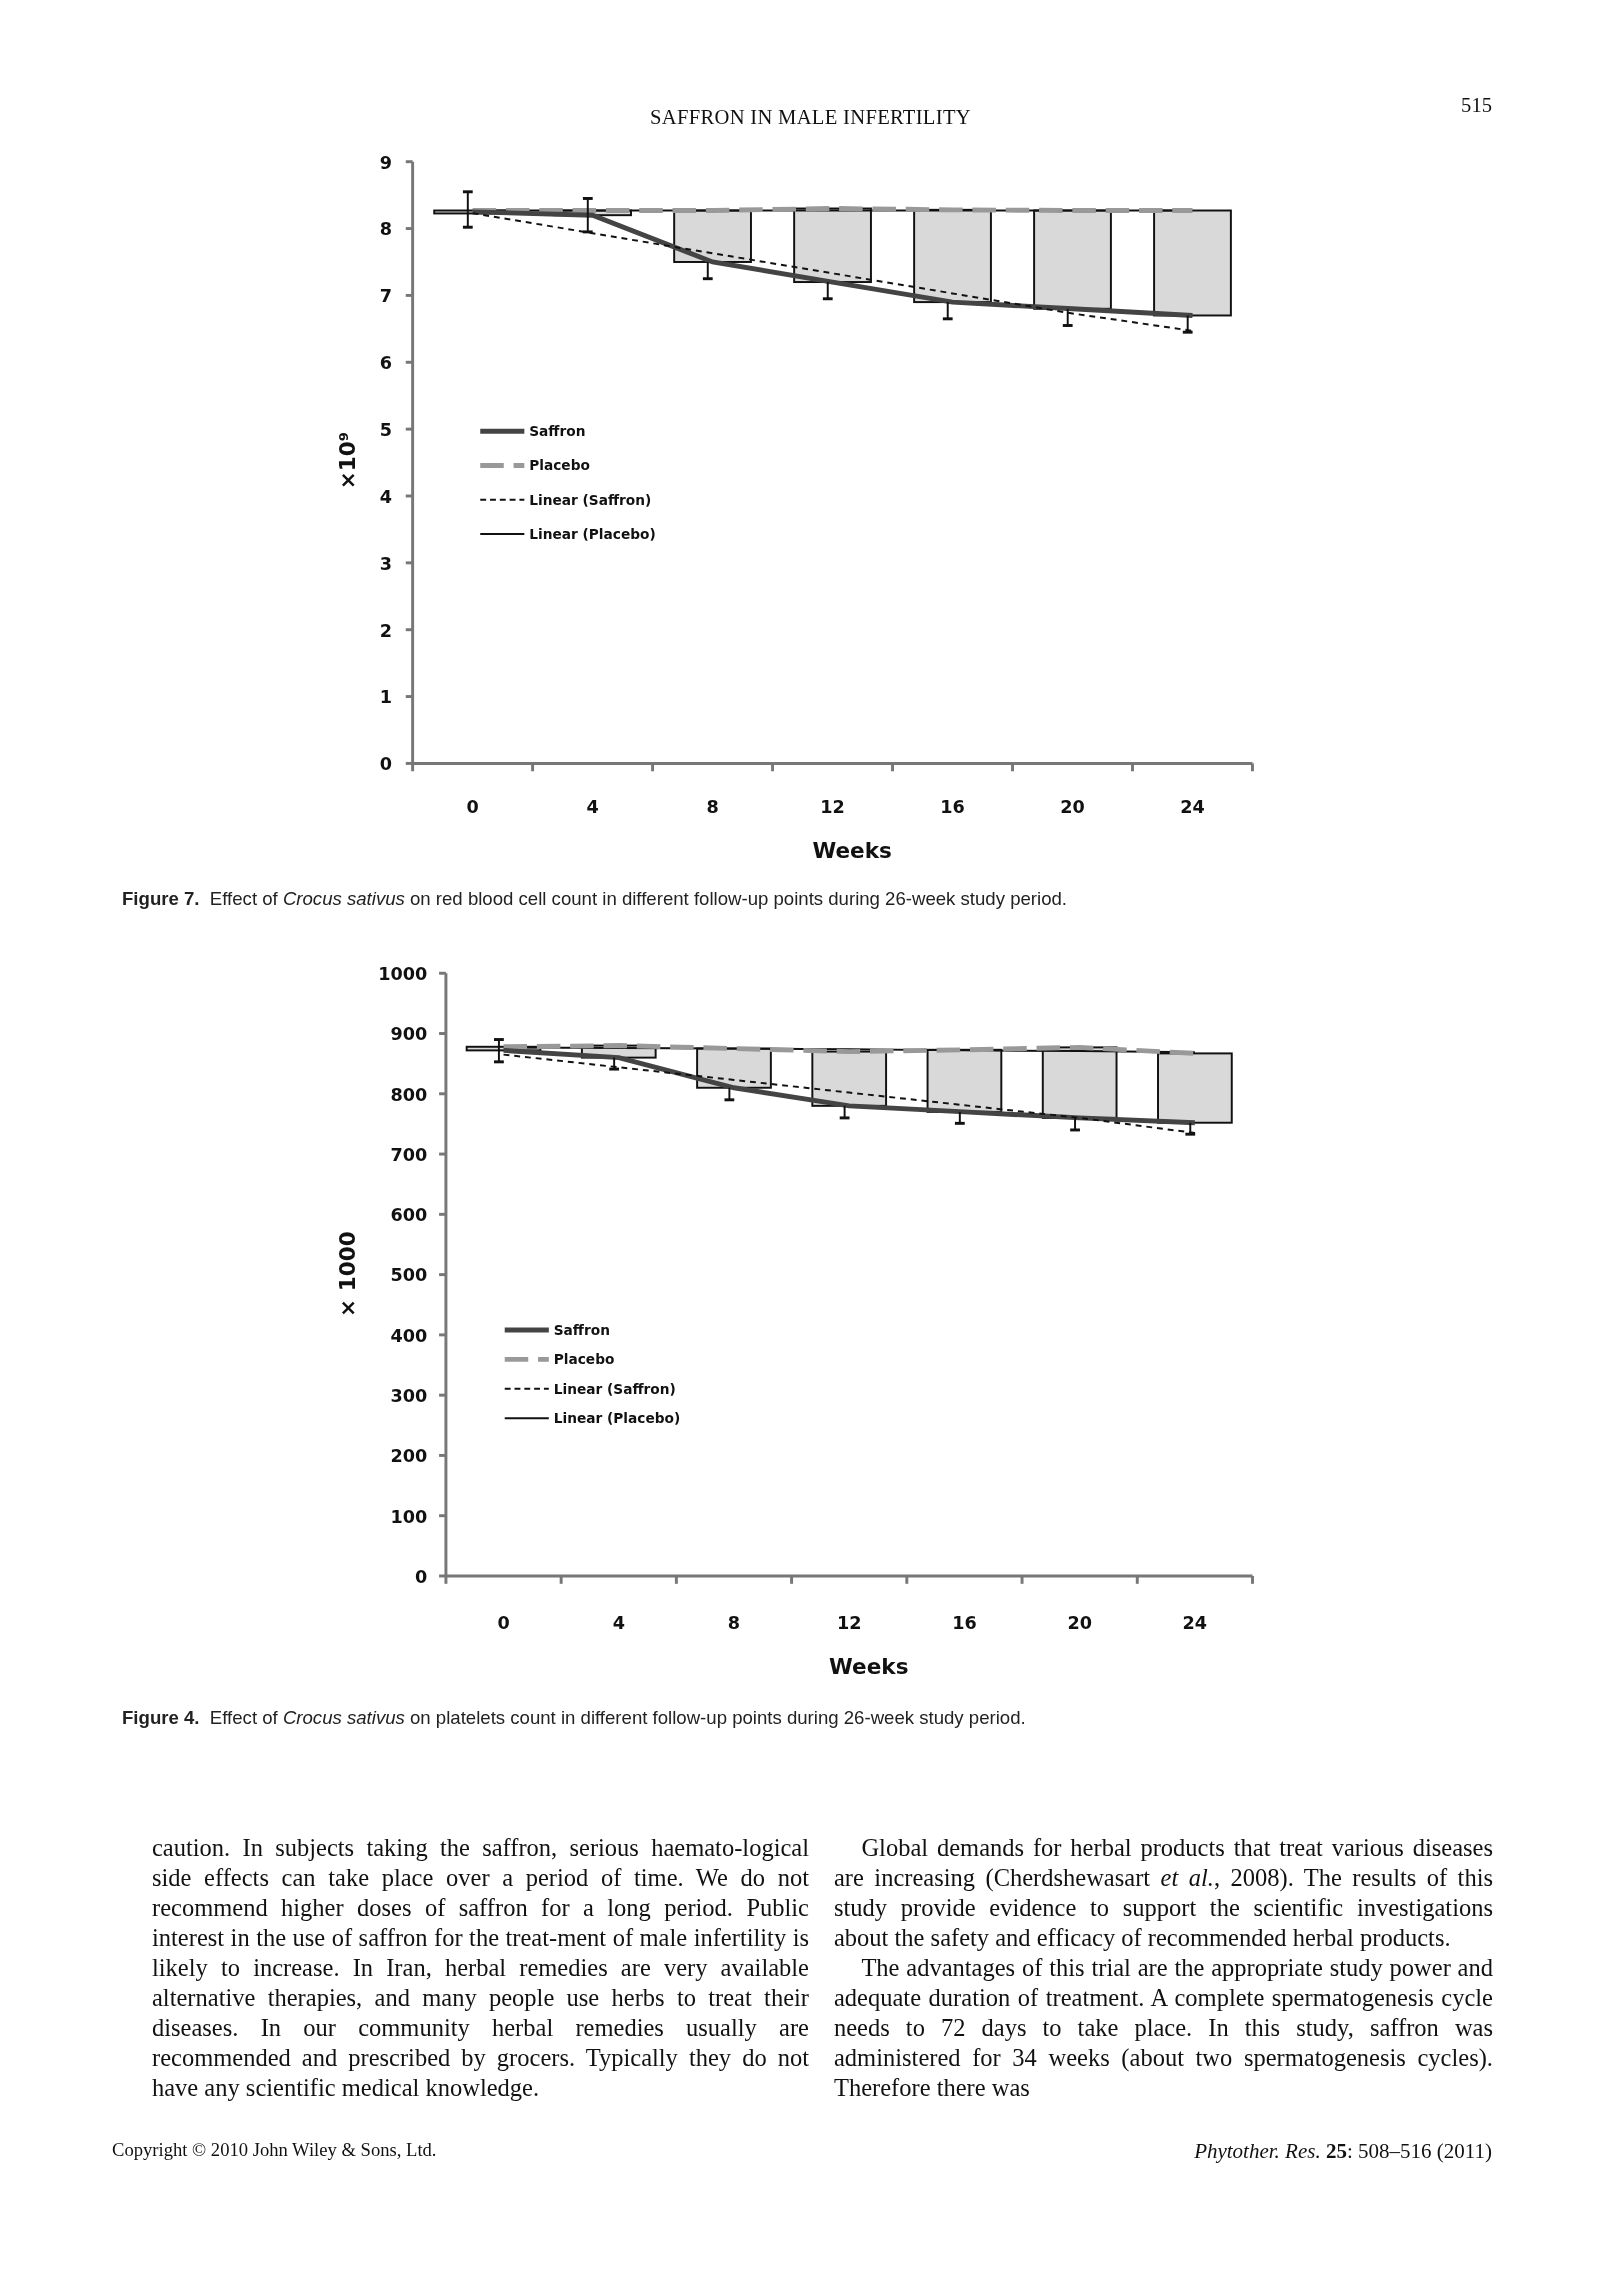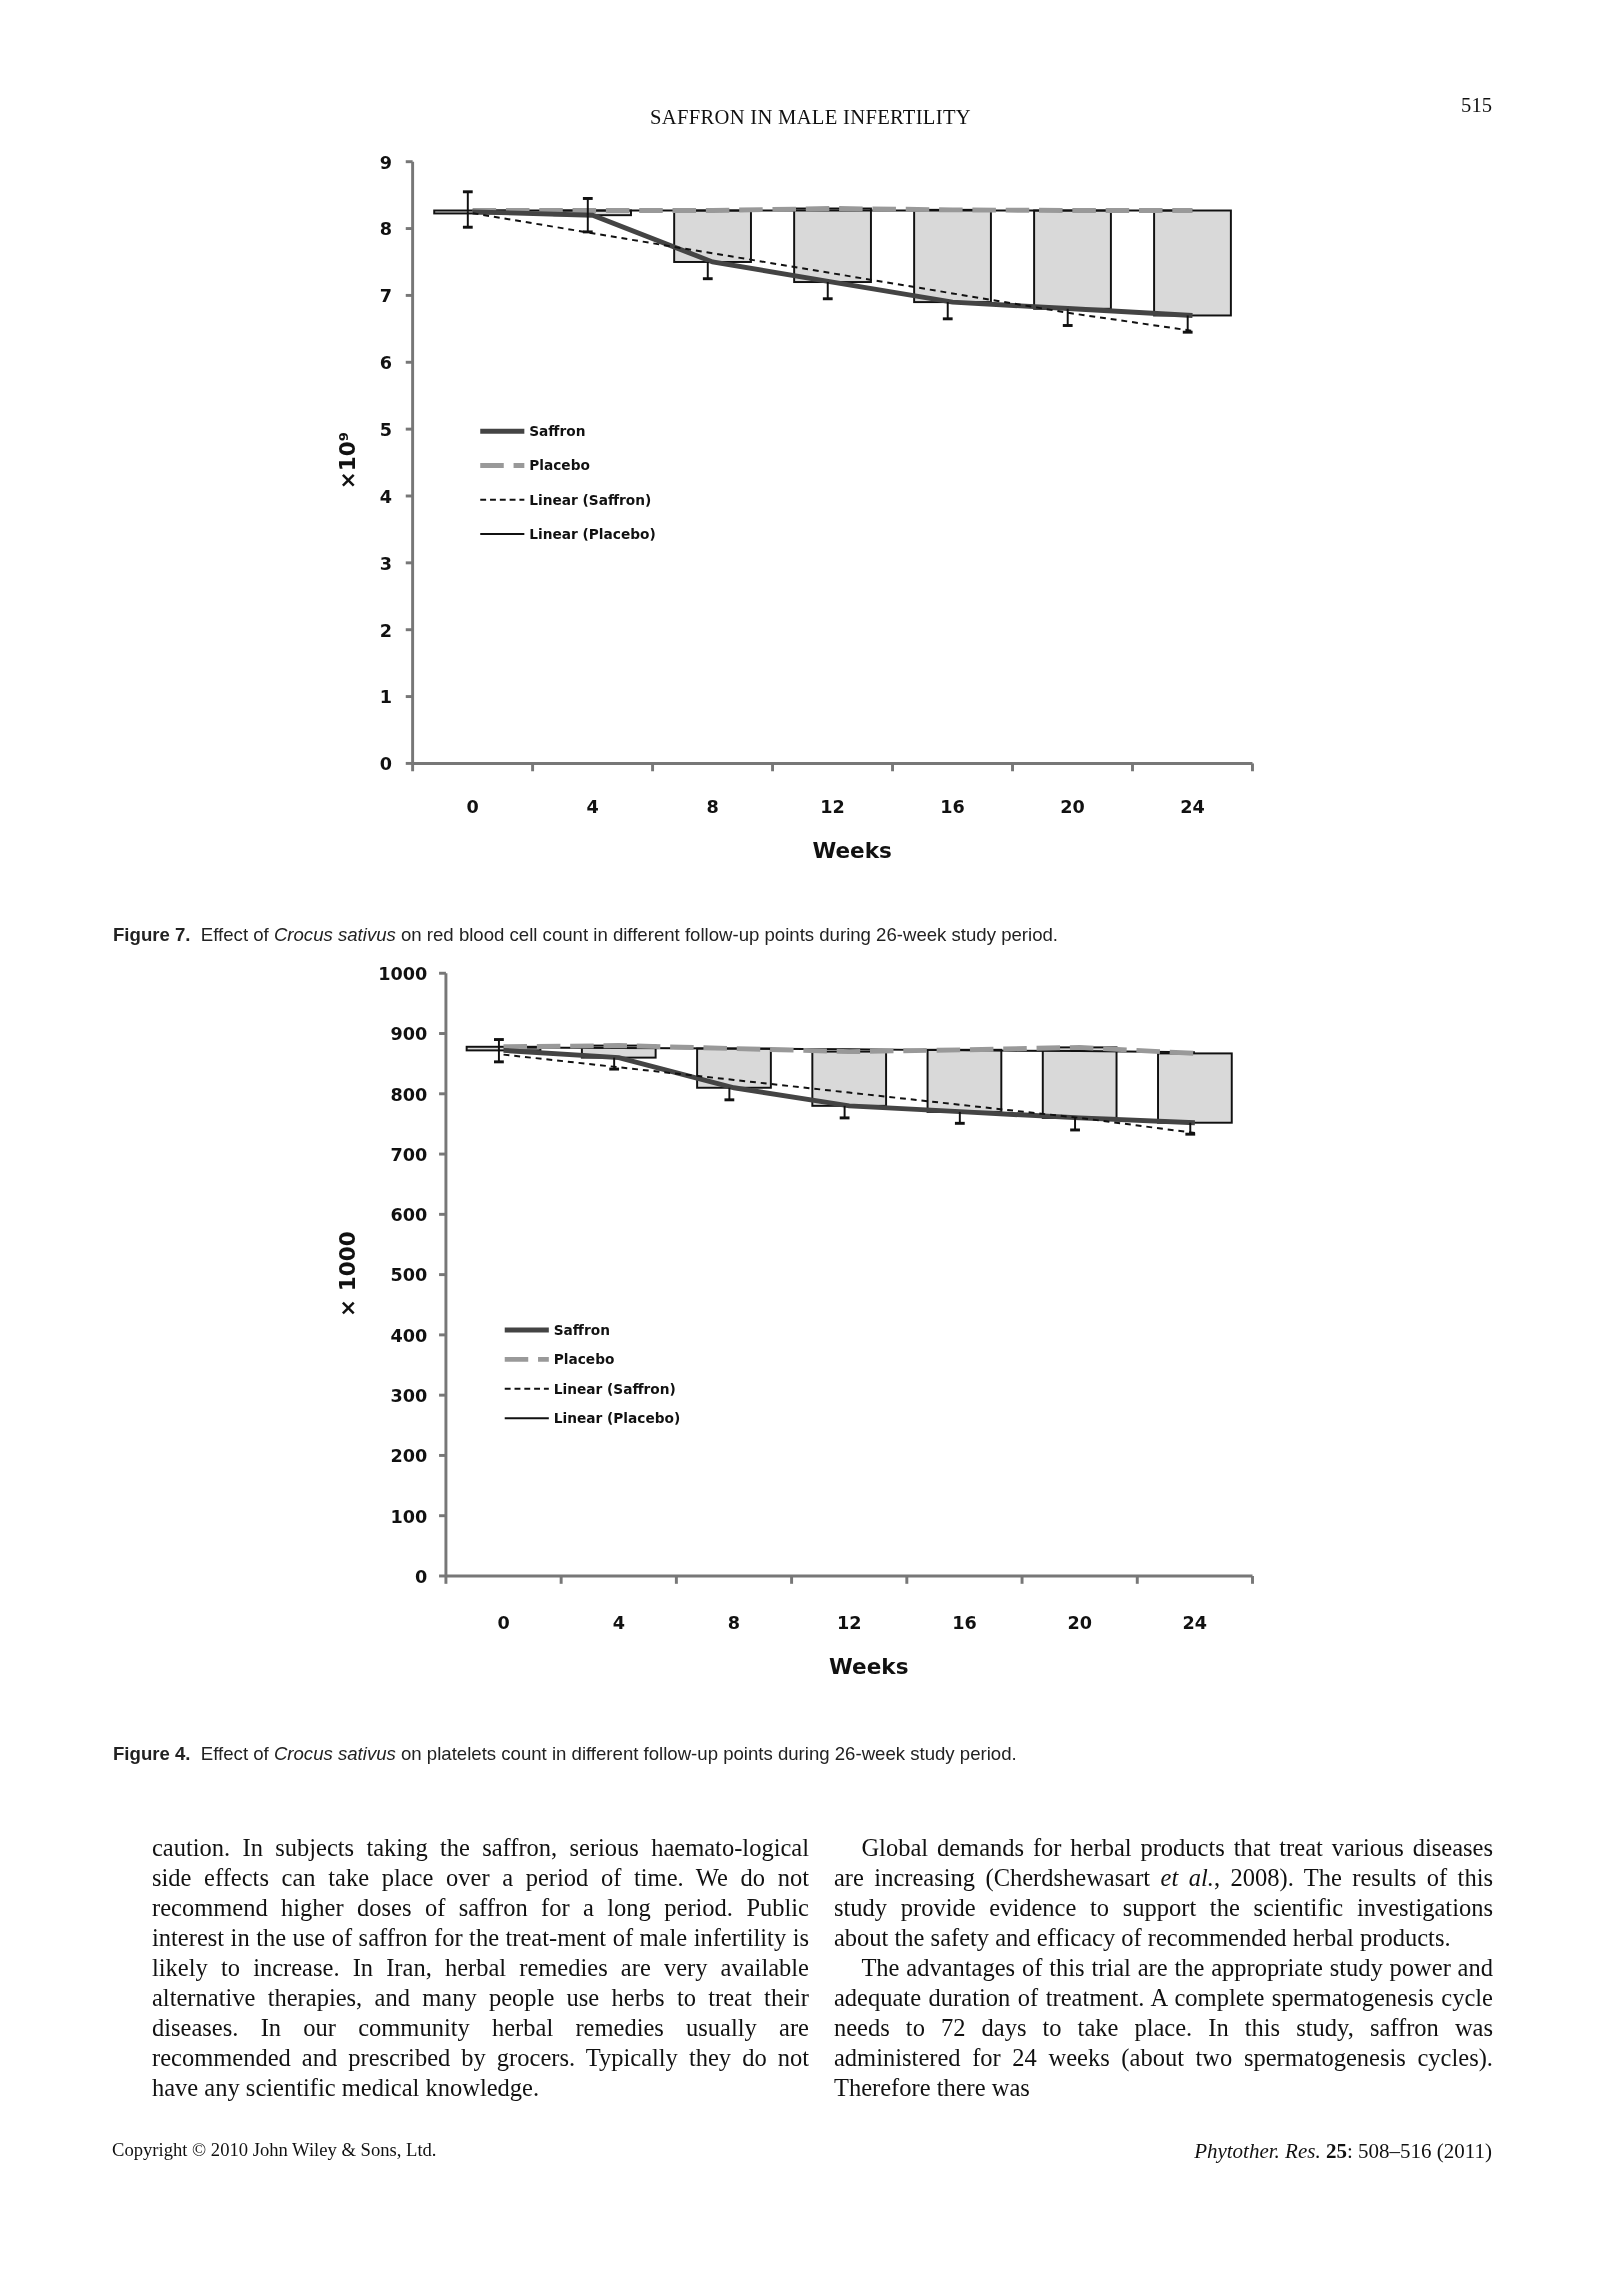--- a/index.html
+++ b/index.html
@@ -5,21 +5,21 @@
   html, body { margin:0; padding:0; background:#fff; }
   body { width:1621px; height:2293px; position:relative; overflow:hidden; color:#111; }
   .serif { font-family: "Liberation Serif", "DejaVu Serif", serif; }
   .sans { font-family: "Liberation Sans", "DejaVu Sans", sans-serif; }
   #running-head { position:absolute; left:0; width:1621px; top:94px; text-align:center; font-size:20.6px; letter-spacing:0.3px;margin-top:12px; }
   #page-number { position:absolute; right:129px; top:94px; font-size:20.6px; }
   svg.chart { position:absolute; left:0; overflow:visible; }
   #fig7 { top:0; }
   #fig8 { top:0; }
   svg text { font-family: "DejaVu Sans", "Liberation Sans", sans-serif; font-weight:bold; fill:#111; }
-  .caption { position:absolute; left:113px; font-size:18.6px; color:#222; white-space:nowrap;margin-top:36px; }
+  .caption { position:absolute; left:122px; font-size:18.6px; color:#222; white-space:nowrap; }
   .caption b { font-weight:bold; }
   .col { position:absolute; top:1833px; width:657px; font-size:24.5px; line-height:30px; text-align:justify; color:#111; }
   #col-left { left:112px;margin-left:40px; }
   #col-right { left:834px; width:659px; }
   .col p { margin:0; }
   .col p.indent { text-indent:27.4px; }
   #footer-left { position:absolute; left:112px; top:2139px; font-size:18.6px; }
   #footer-right { position:absolute; right:129px; top:2139px; font-size:21px; }
 </style>
 </head>
@@ -190,18 +190,18 @@
   </svg>
 <div class="caption sans" style="top:1707px;">
   <b>Figure 4.</b>&nbsp; <span>Effect of </span><i>Crocus sativus</i><span> on platelets count in different follow-up points during 26-week study period.</span>
 </div>
 
 <div id="col-left" class="col serif">
   <p>caution. In subjects taking the saffron, serious haemato-logical side effects can take place over a period of time. We do not recommend higher doses of saffron for a long period. Public interest in the use of saffron for the treat-ment of male infertility is likely to increase. In Iran, herbal remedies are very available alternative therapies, and many people use herbs to treat their diseases. In our community herbal remedies usually are recommended and prescribed by grocers. Typically they do not have any scientific medical knowledge.</p>
 </div>
 <div id="col-right" class="col serif">
   <p class="indent"><span>Global demands for herbal products that treat various diseases are increasing (Cherdshewasart </span><i>et al.</i><span>, 2008). The results of this study provide evidence to support the scientific investigations about the safety and efficacy of recommended herbal products.</span></p>
-  <p class="indent">The advantages of this trial are the appropriate study power and adequate duration of treatment. A complete spermatogenesis cycle needs to 72 days to take place. In this study, saffron was administered for 24 weeks (about two spermatogenesis cycles). Therefore there was</p>
+  <p class="indent">The advantages of this trial are the appropriate study power and adequate duration of treatment. A complete spermatogenesis cycle needs to 72 days to take place. In this study, saffron was administered for 34 weeks (about two spermatogenesis cycles). Therefore there was</p>
 </div>
 
 <div id="footer-left" class="serif">Copyright © 2010 John Wiley &amp; Sons, Ltd.</div>
 <div id="footer-right" class="serif"><i>Phytother. Res.</i> <b>25</b><span>: 508–516 (2011)</span></div>
 
 
 </body></html>

